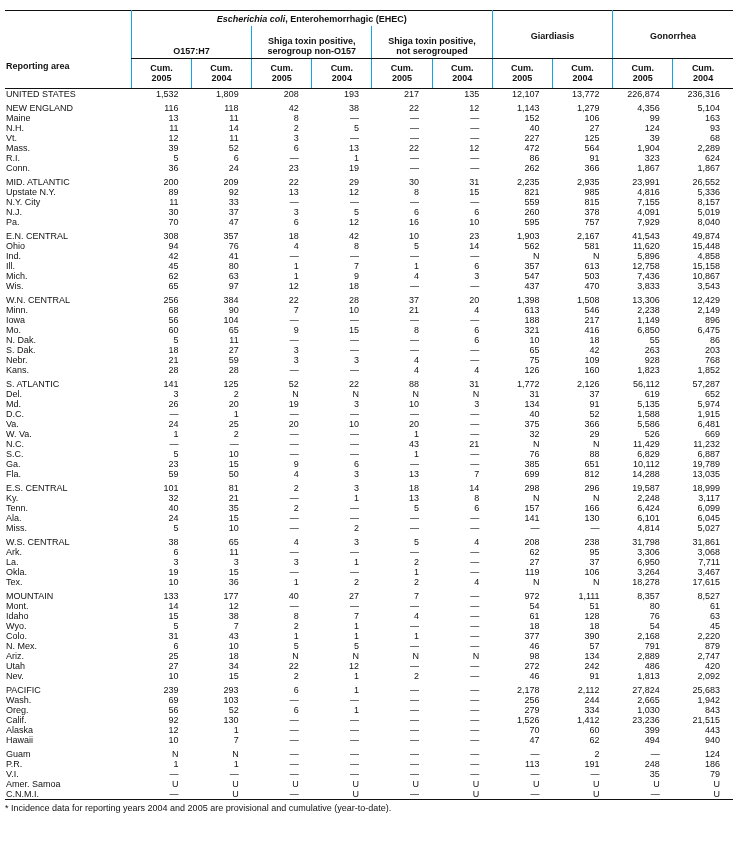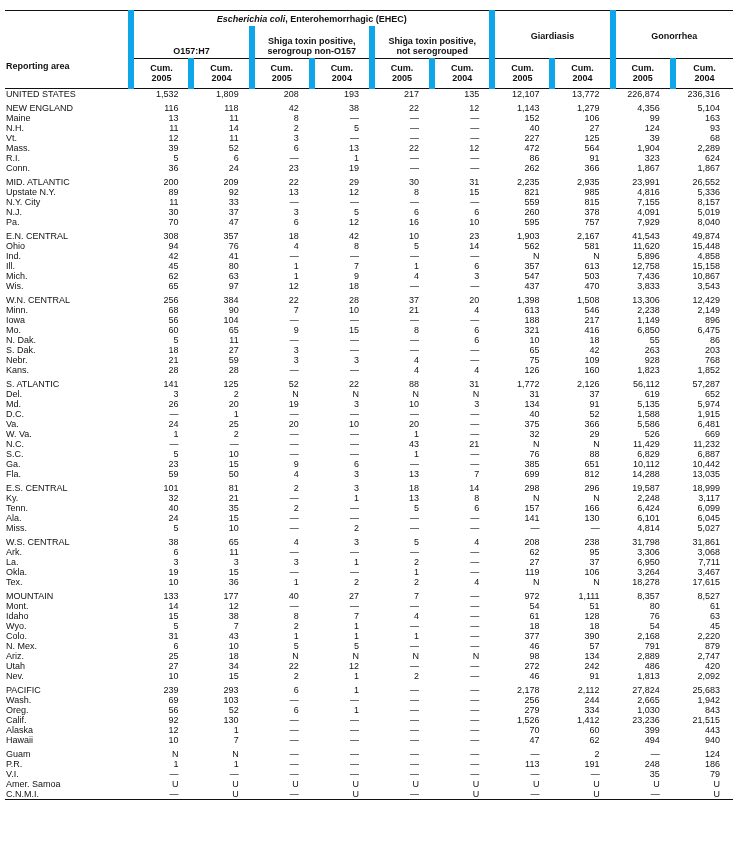--- a/index.html
+++ b/index.html
@@ -16,21 +16,21 @@
   col.c-num  { width:60px; }
 
   thead th { font-weight:bold; font-size:9px; line-height:10px; padding:0; }
   th.area-h { text-align:left; vertical-align:bottom; padding:0 0 17px 1px;
               border-bottom:1px solid #111; }
   th.ehec  { vertical-align:middle; height:15px; }
   th.grp   { vertical-align:bottom; padding-bottom:17px; }
   th.sub   { vertical-align:bottom; height:30px; padding-bottom:2px; }
   th.cum   { height:24px; vertical-align:middle; padding:2px 0 3px 0;
              border-bottom:1px solid #111; }
-  .v  { border-left:6px solid #0ea5e9; }
+  .v  { border-left:1px solid #0ea5e9; }
   .hb { border-bottom:1px solid #111; }
   th .i { font-style:italic; }
 
   tbody td { font-size:9px; line-height:10px; padding:0; white-space:nowrap; }
   td.area { text-align:left; padding-left:1px; }
   td.num  { text-align:right; padding-right:13px; }
   tr.spacer td { height:4px; }
   tbody tr.end td { border-bottom:1px solid #111; }
 
   .foot { width:728px; font-size:9px; line-height:11px; margin-top:3px; }
@@ -558,21 +558,21 @@
           <td class="area">Ga.</td>
           <td class="num">23</td>
           <td class="num">15</td>
           <td class="num">9</td>
           <td class="num">6</td>
           <td class="num">—</td>
           <td class="num">—</td>
           <td class="num">385</td>
           <td class="num">651</td>
           <td class="num">10,112</td>
-          <td class="num">10,442</td>
+          <td class="num">19,789</td>
         </tr>
         <tr>
           <td class="area">Fla.</td>
           <td class="num">59</td>
           <td class="num">50</td>
           <td class="num">4</td>
           <td class="num">3</td>
           <td class="num">13</td>
           <td class="num">7</td>
           <td class="num">699</td>
@@ -982,15 +982,16 @@
           <td class="num">U</td>
           <td class="num">—</td>
           <td class="num">U</td>
           <td class="num">—</td>
           <td class="num">U</td>
         </tr>
       </tbody>
   </table>
 
   <div class="foot">
+    <div class="foot2">* Incidence data for reporting years 2004 and 2005 are provisional and cumulative (year-to-date).</div>
   </div>
 
 </div>
 
 </body></html>

